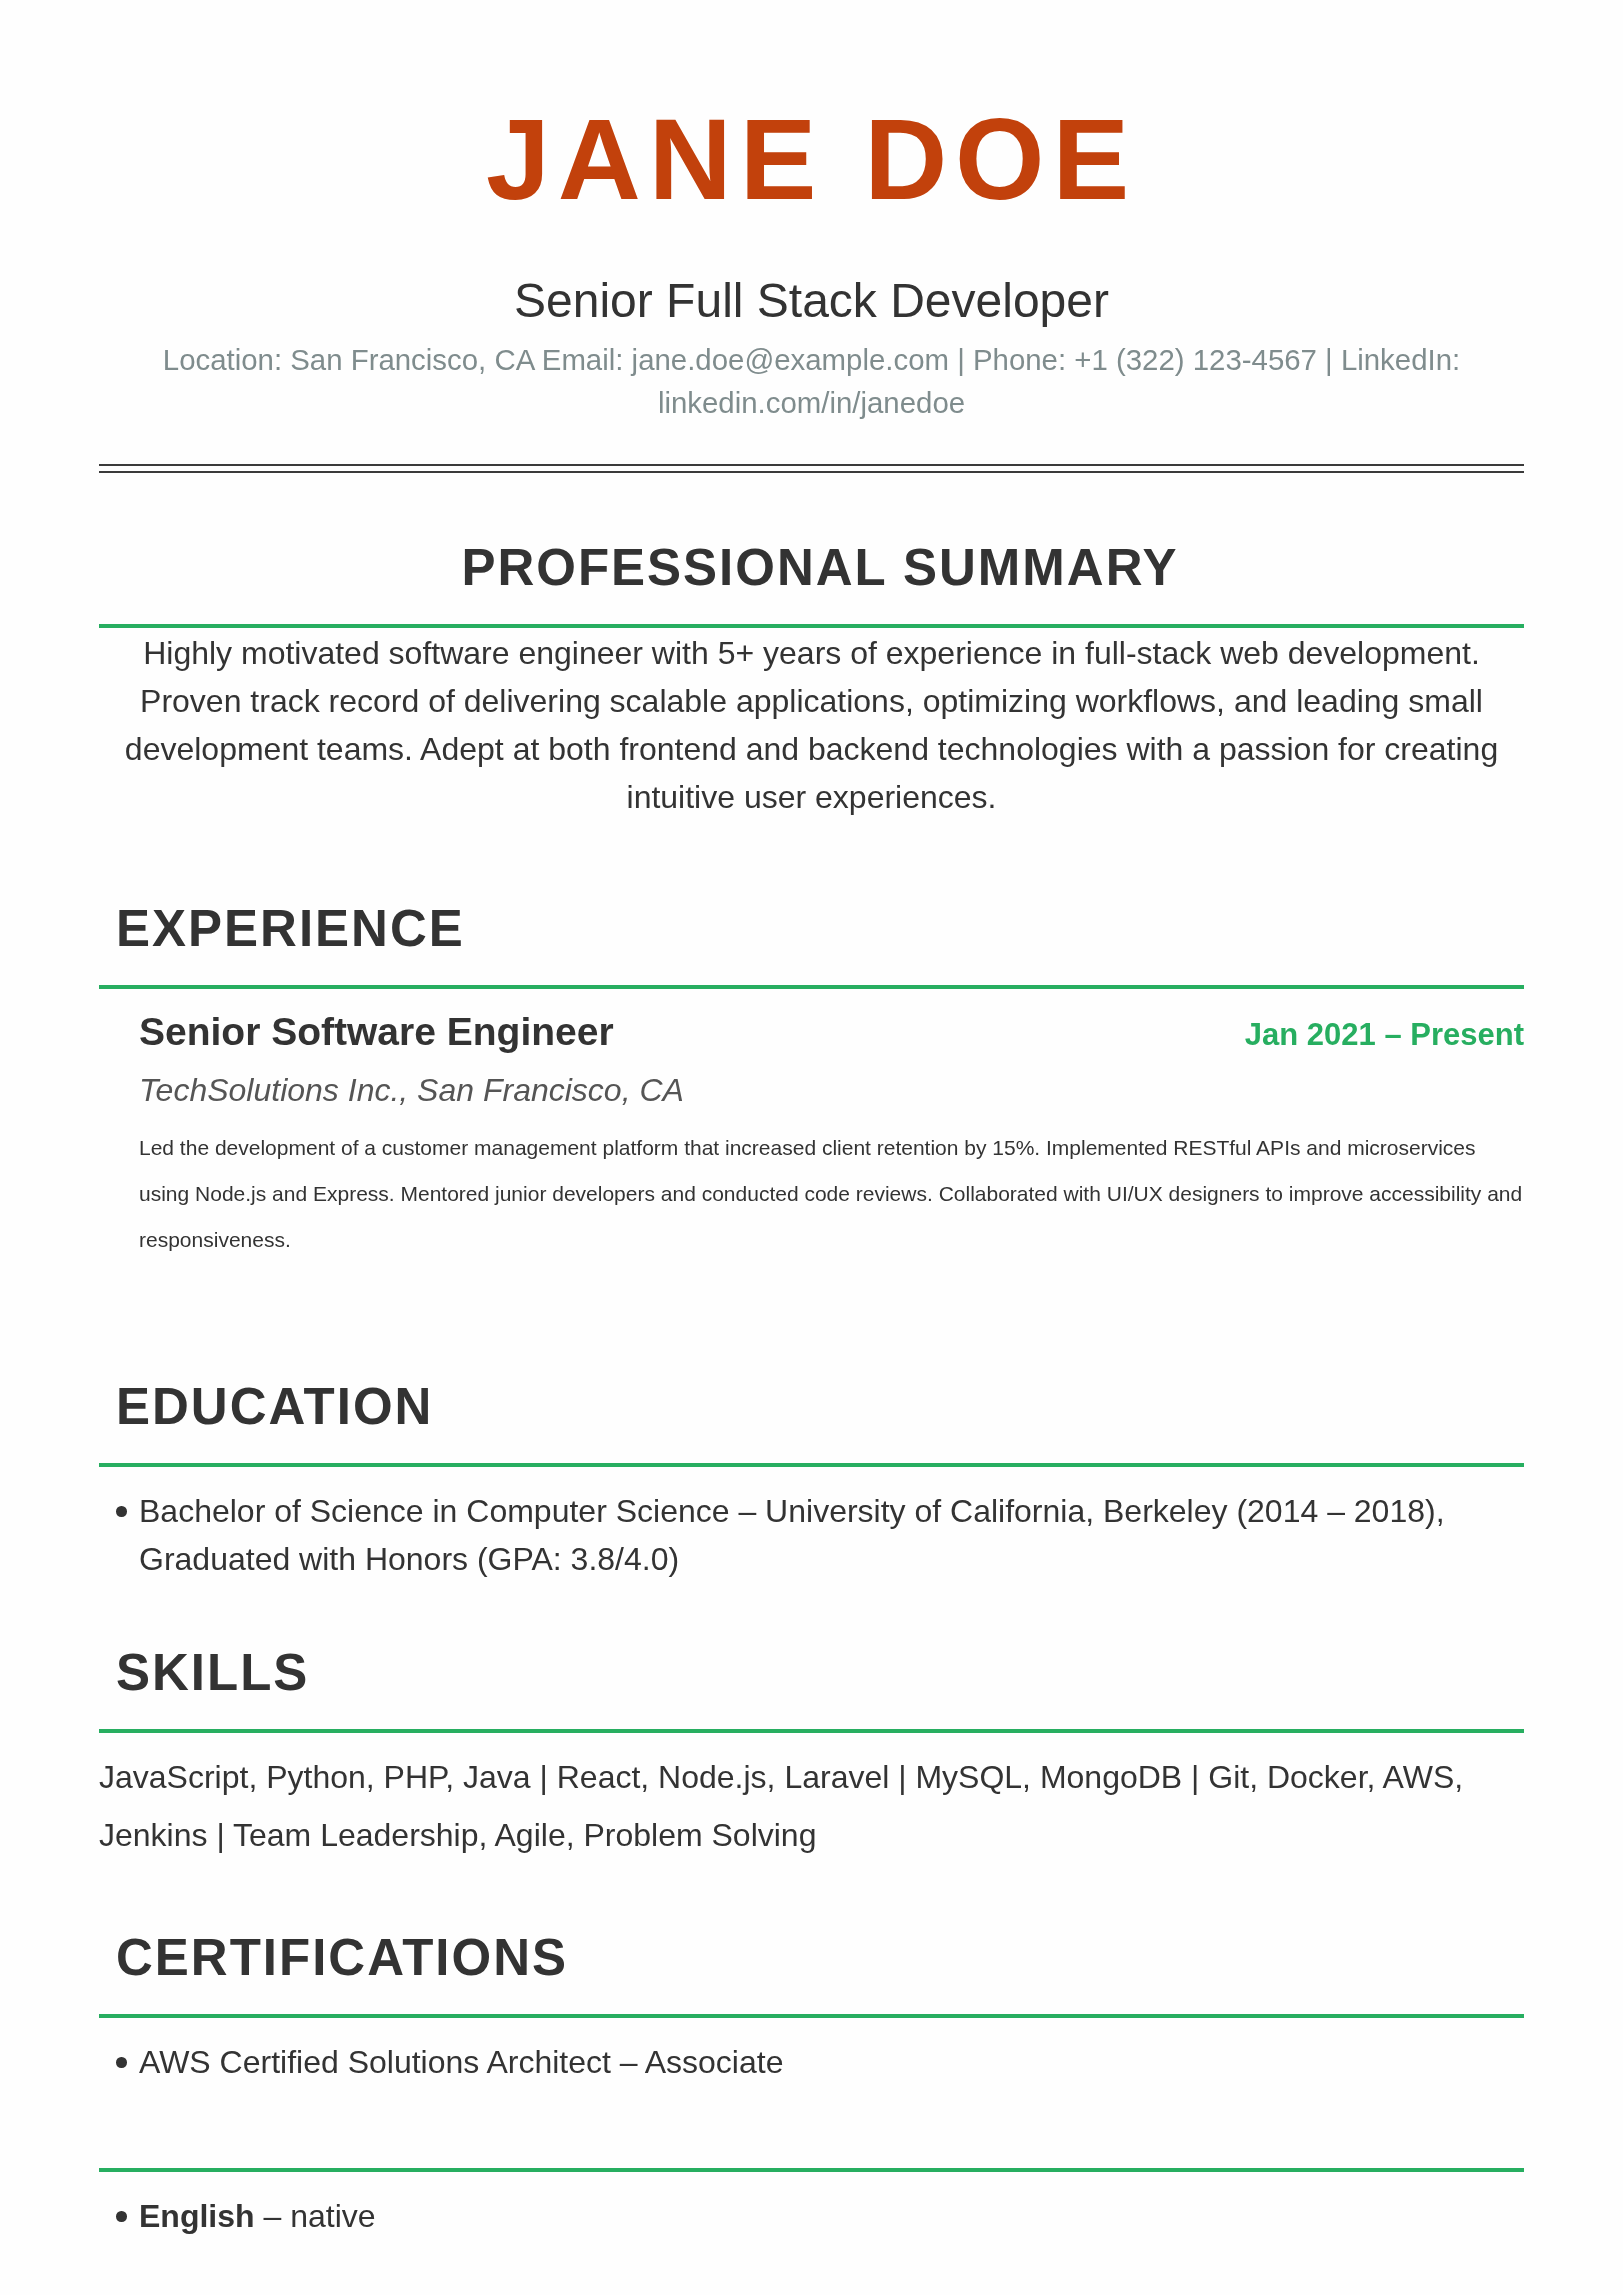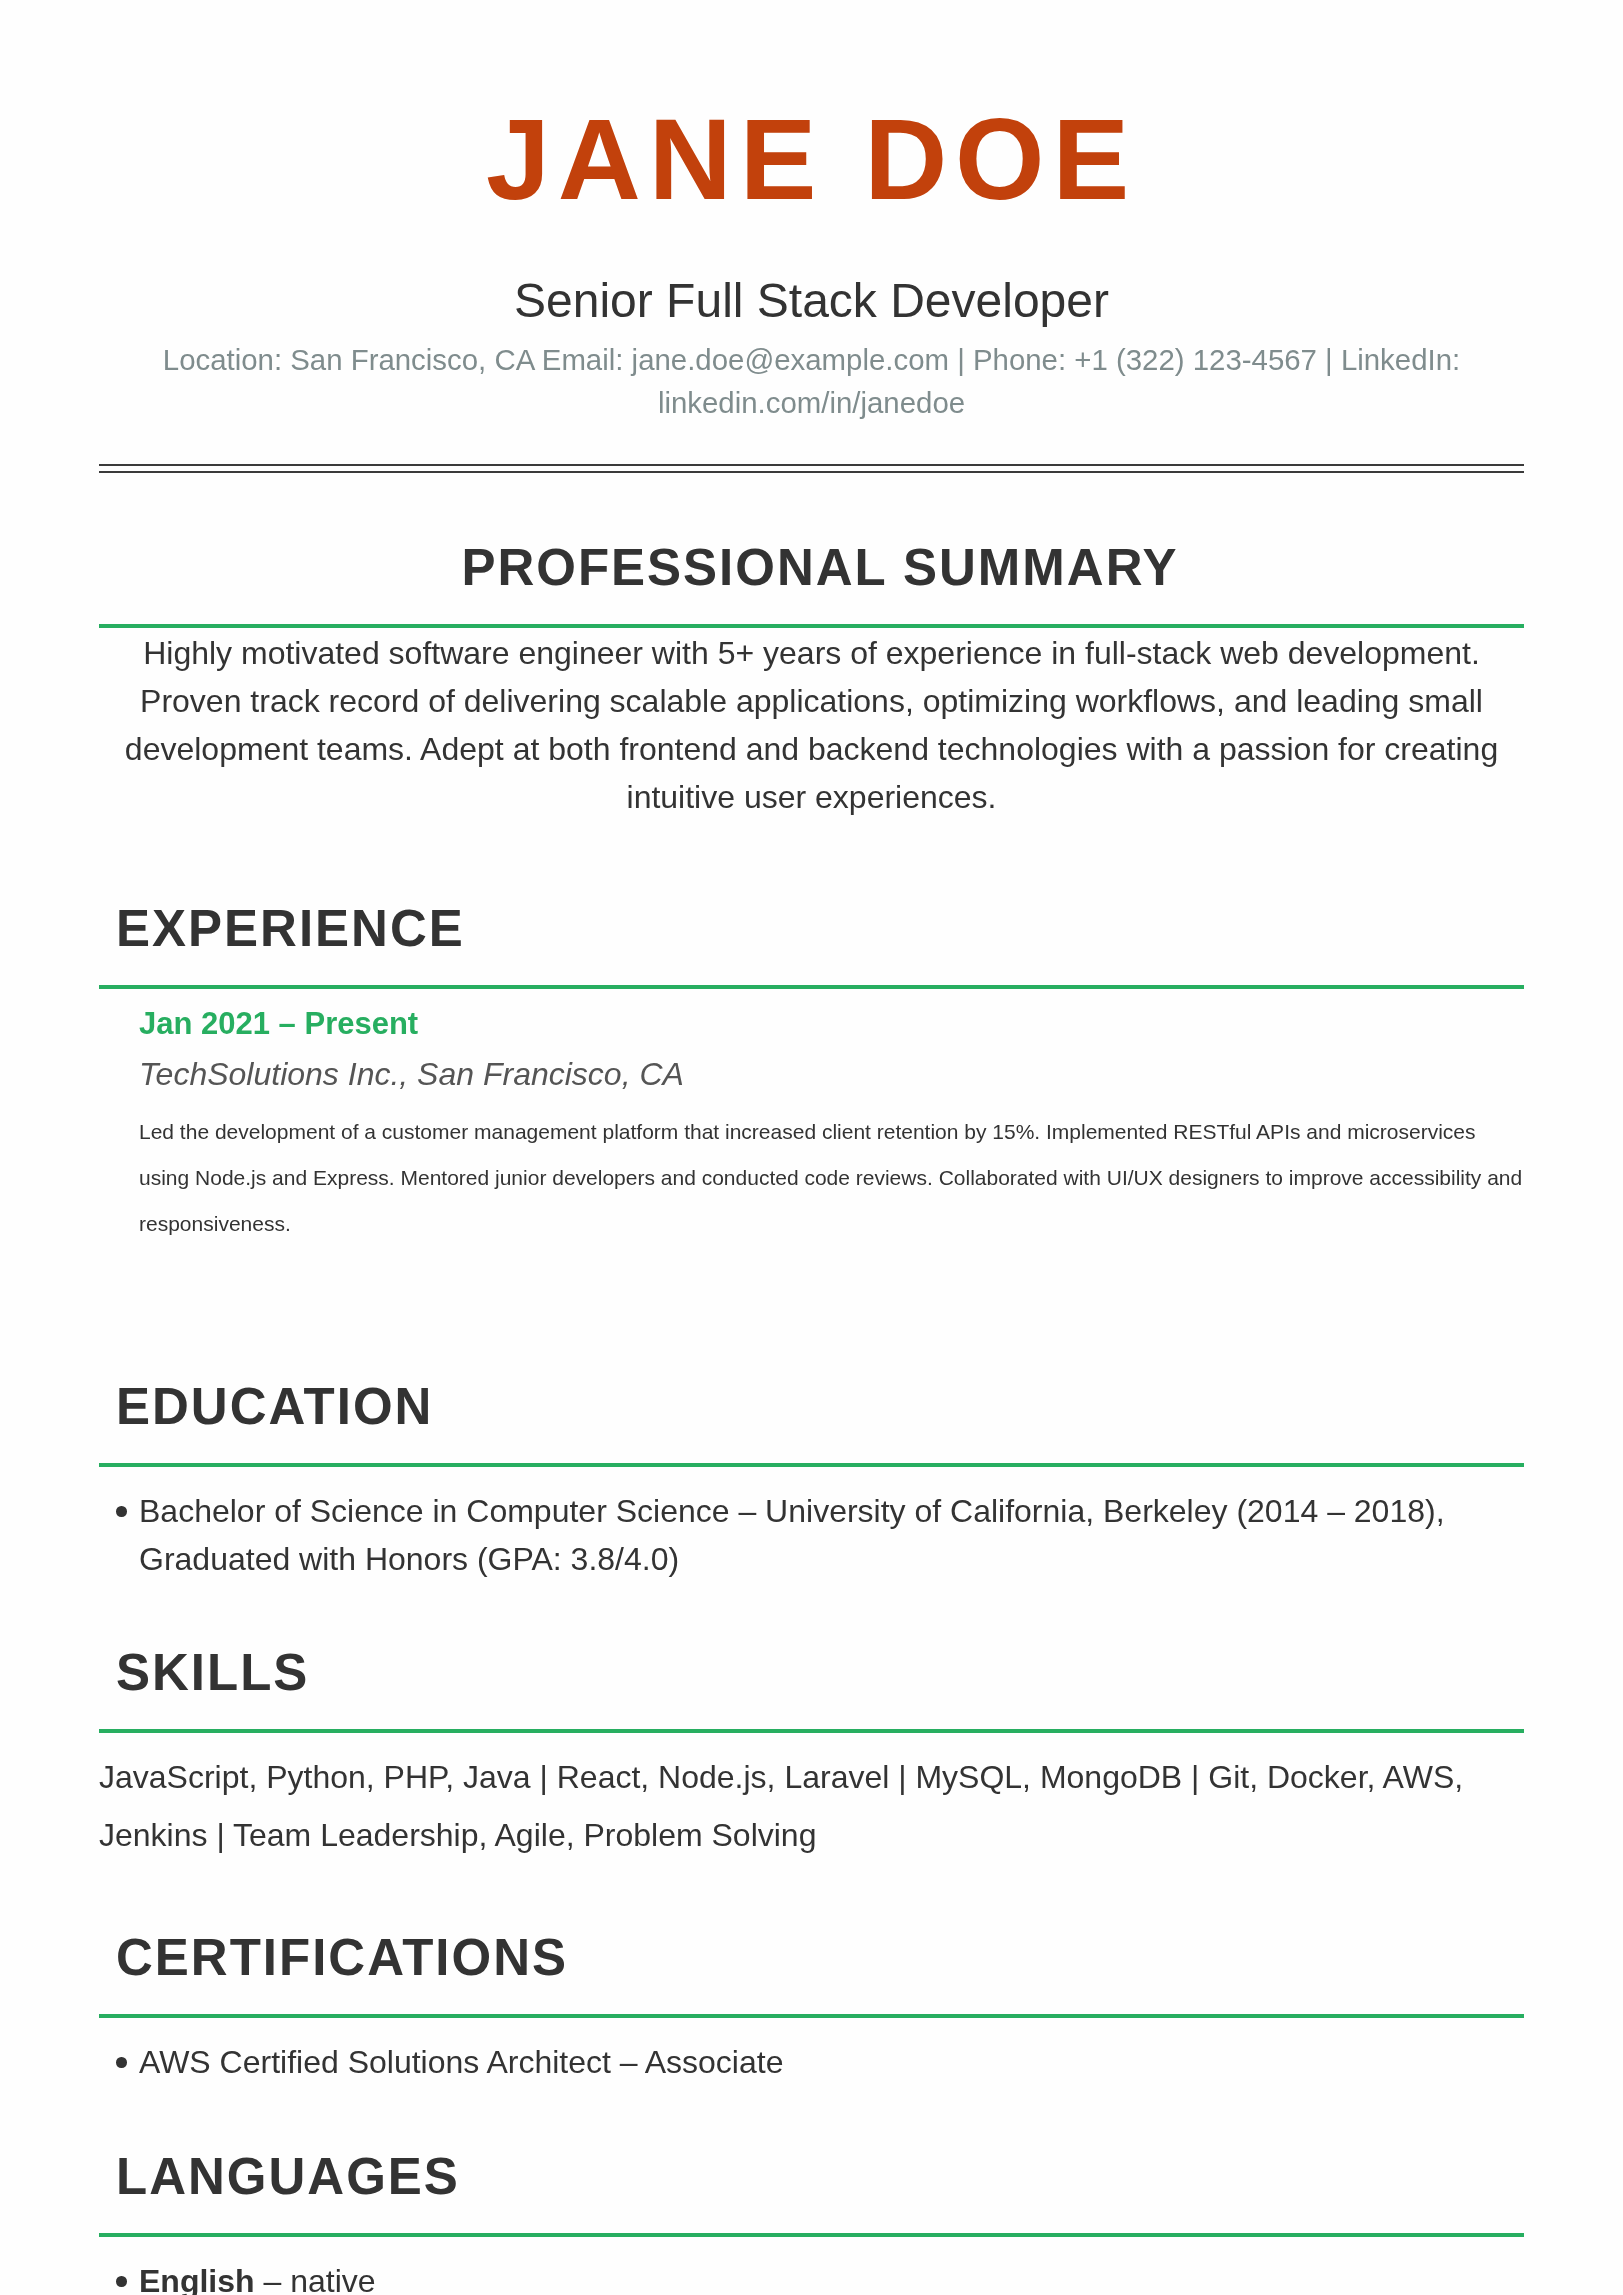--- a/index.html
+++ b/index.html
@@ -66,20 +66,21 @@
     <h2 class="section-title">PROFESSIONAL SUMMARY</h2>
     <div class="section-rule"></div>
     <p class="para" style="margin-top:1px;">Highly motivated software engineer with 5+ years of experience in full-stack web development. Proven track record of delivering scalable applications, optimizing workflows, and leading small development teams. Adept at both frontend and backend technologies with a passion for creating intuitive user experiences.</p>
   </section>
 
   <section class="section" style="top:896px;">
     <h2 class="section-title">EXPERIENCE</h2>
     <div class="section-rule"></div>
     <div class="job" style="margin-top:17px;">
       <div class="job-head">
+        <span class="job-title">Senior Software Engineer</span>
         <span class="job-date">Jan 2021 – Present</span>
       </div>
       <div class="job-company">TechSolutions Inc., San Francisco, CA</div>
       <p class="job-desc">Led the development of a customer management platform that increased client retention by 15%. Implemented RESTful APIs and microservices using Node.js and Express. Mentored junior developers and conducted code reviews. Collaborated with UI/UX designers to improve accessibility and responsiveness.</p>
     </div>
   </section>
 
   <section class="section" style="top:1374px;">
     <h2 class="section-title">EDUCATION</h2>
     <div class="section-rule"></div>
@@ -102,21 +103,20 @@
     <div class="section-rule"></div>
     <ul class="bullets" style="margin-top:19.6px;">
       <li>
         <span class="dot"></span>
         <span>AWS Certified Solutions Architect – Associate</span>
       </li>
     </ul>
   </section>
 
   <section class="section" style="top:2144px;">
-    <h2 class="section-title">LANGUAGES</h2>
     <div class="section-rule"></div>
     <ul class="bullets" style="margin-top:19.6px;">
       <li>
         <span class="dot"></span>
         <span class="b">English</span>
         <span> – native</span>
       </li>
     </ul>
   </section>
 

